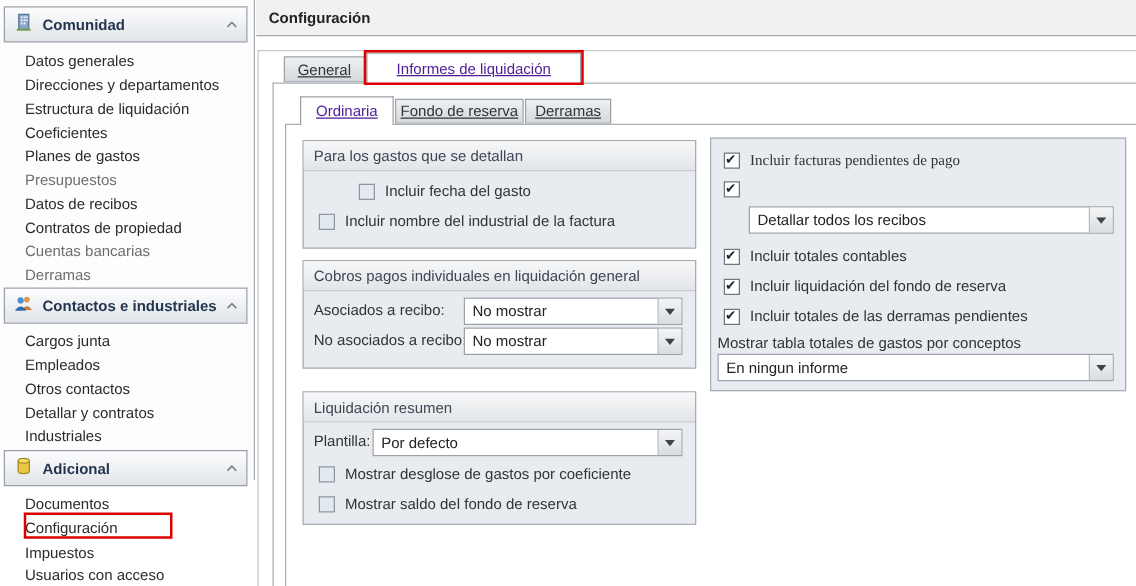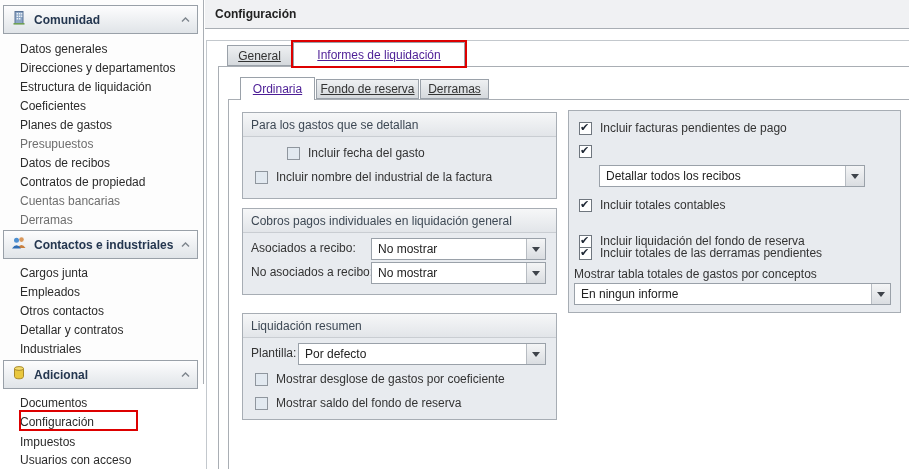--- a/index.html
+++ b/index.html
@@ -186,38 +186,38 @@
       <span class="cb"></span>
       <span class="lbl">Mostrar desglose de gastos por coeficiente</span>
     </div>
     <div class="row" style="left:12px;top:82px;">
       <span class="cb"></span>
       <span class="lbl">Mostrar saldo del fondo de reserva</span>
     </div>
   </div>
 
   <div class="gbox" style="left:568px;top:110px;width:333px;height:203px;">
-    <div class="row" style="left:10px;top:10px;">
+    <div class="row" style="left:10px;top:10px;font-family:Liberation Serif, serif;">
       <span class="cb checked"></span>
       <span class="lbl">Incluir facturas pendientes de pago</span>
     </div>
     <div class="row" style="left:10px;top:34px;">
       <span class="cb checked"></span>
     </div>
-    <div class="combo" style="left:30px;top:54px;width:266px;">
+    <div class="combo" style="left:30px;top:54px;width:292px;">
       <span class="val">Detallar todos los recibos</span>
       <span class="btn">
           <i class="tri"></i>
         </span>
     </div>
     <div class="row" style="left:10px;top:87px;">
       <span class="cb checked"></span>
       <span class="lbl">Incluir totales contables</span>
     </div>
-    <div class="row" style="left:10px;top:111px;margin-top:12px;">
+    <div class="row" style="left:10px;top:111px;">
       <span class="cb checked"></span>
       <span class="lbl">Incluir liquidación del fondo de reserva</span>
     </div>
     <div class="row" style="left:10px;top:135px;">
       <span class="cb checked"></span>
       <span class="lbl">Incluir totales de las derramas pendientes</span>
     </div>
     <div class="row" style="left:5px;top:156px;">
       <span class="lbl">Mostrar tabla totales de gastos por conceptos</span>
     </div>

